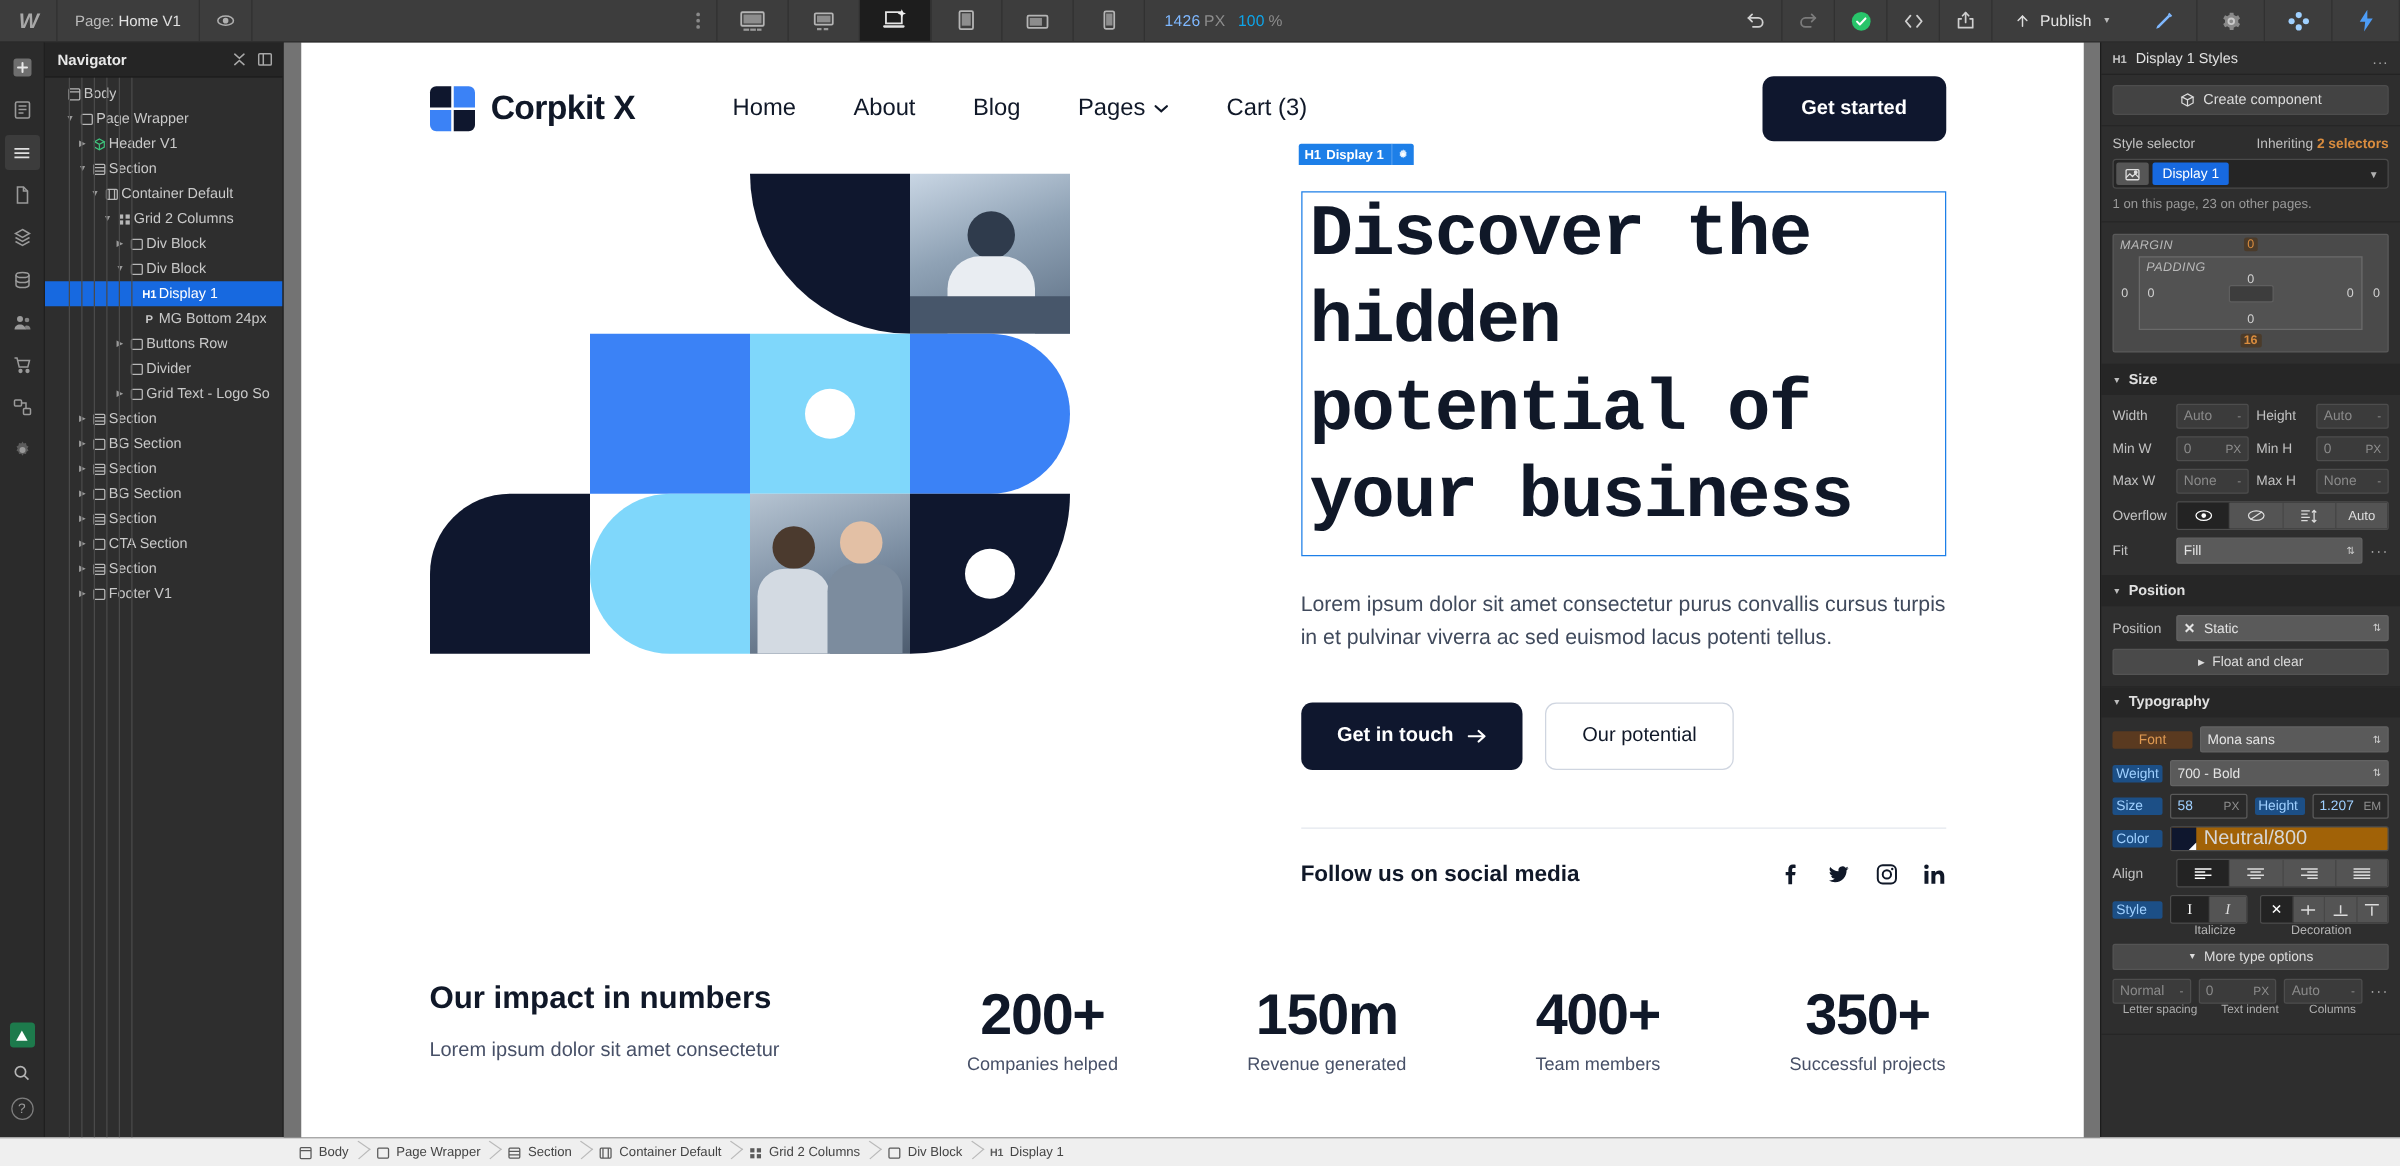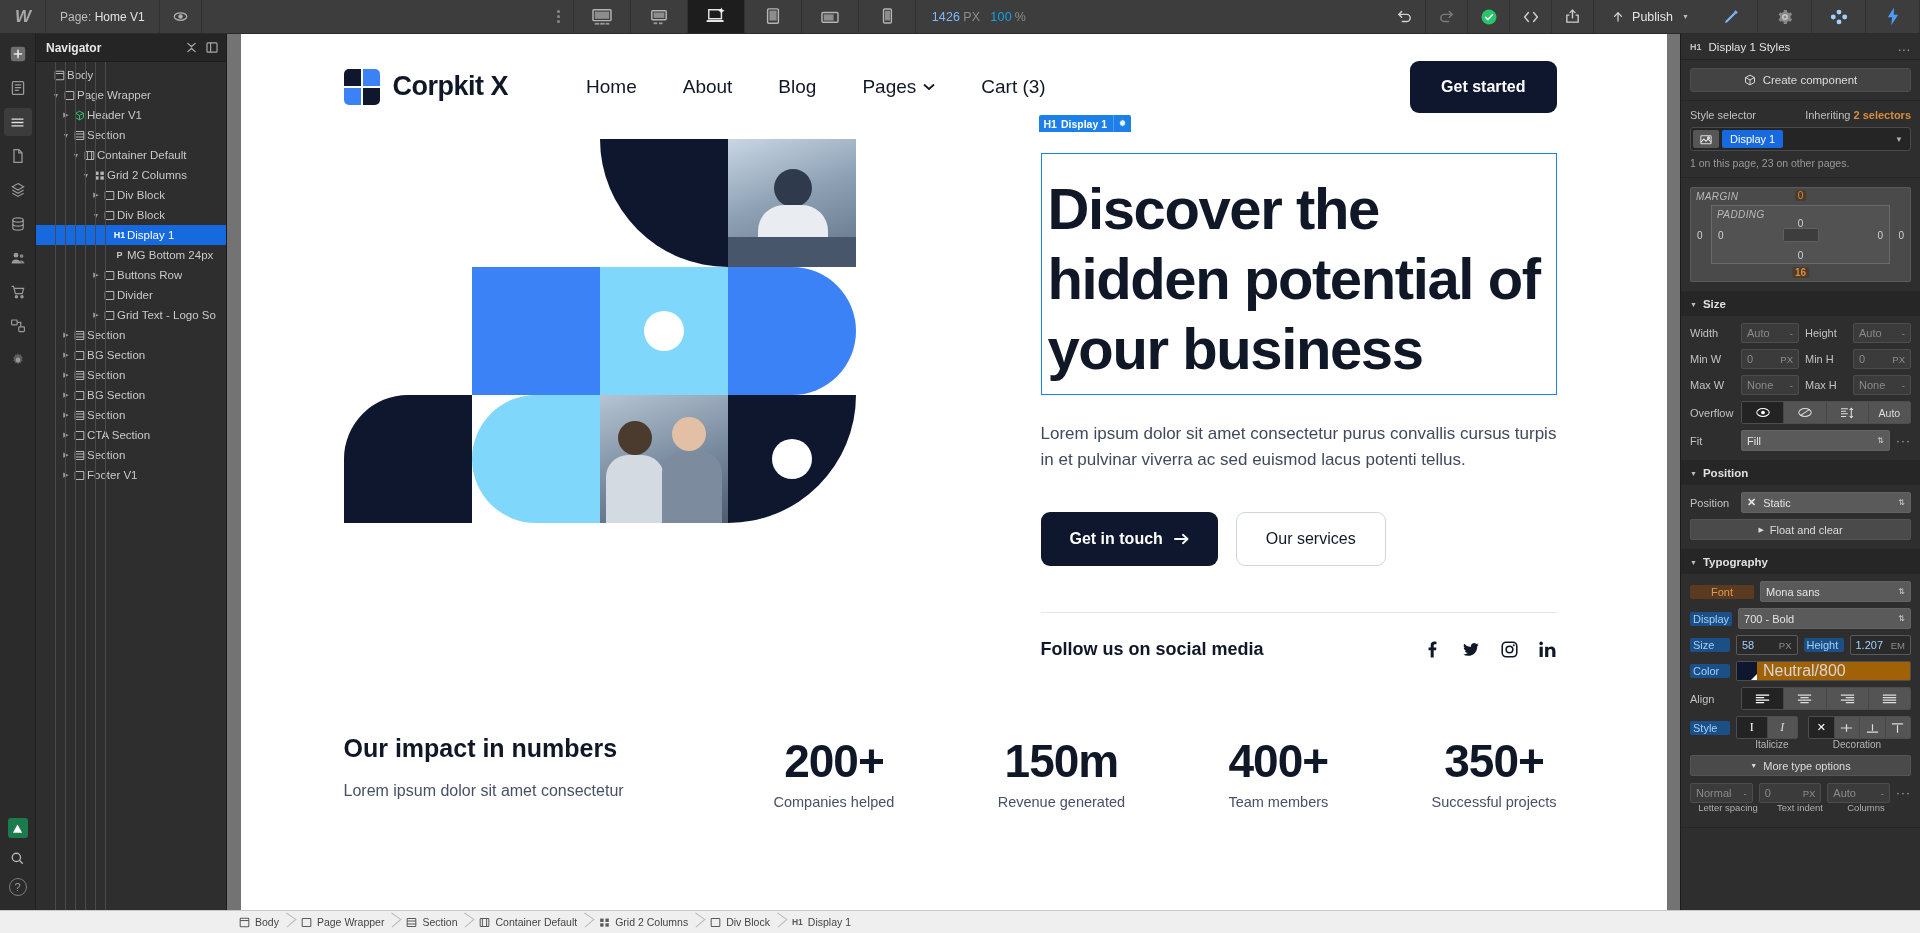--- a/index.html
+++ b/index.html
@@ -99,21 +99,21 @@
   .hero { display: flex; padding: 0 110px 0 103px; gap: 64px; }
   .hero-art { width: 633px; flex: 0 0 633px; position: relative; height: 435px; }
   .cellbox { position: absolute; overflow: hidden; }
   .hero-copy { flex: 1 1 auto; padding-top: 14px; position: relative; }
   .sel-badge {
     position: absolute; top: -24px; left: -2px; height: 17px; display: flex; align-items: center;
     background: #1d7fe8; color: #fff; font-size: 10.5px; border-radius: 2px 2px 0 0; overflow: hidden;
   }
   .sel-badge .bt { padding: 0 6px 0 5px; display: flex; align-items: center; gap: 4px; font-weight: bold; }
   .sel-badge .bg2 { border-left: 1px solid #4f9cee; padding: 0 4px; display: flex; align-items: center; height: 100%; }
-  .sel-outline { border: 1.5px solid #1d7fe8; padding: 20px 6px 10px; }
+  .sel-outline { border: 1.5px solid #1d7fe8; padding: 0 6px 10px; font-family: Liberation Mono, monospace; }
   .hero-h1 { font-size: 58px; line-height: 1.207; font-weight: bold; color: #101828; letter-spacing: -1.4px; }
   .hero-sub { margin-top: 26px; font-size: 17px; line-height: 1.55; color: #404a5c; max-width: 545px; }
   .hero-btns { display: flex; gap: 18px; margin-top: 38px; }
   .btn-dark {
     background: #0f172e; color: #fff; font-size: 16px; font-weight: bold; padding: 17px 29px;
     border-radius: 9px; border: none; display: flex; align-items: center; gap: 11px; cursor: pointer;
   }
   .btn-ghost {
     background: #fff; color: #101828; font-size: 16px; font-weight: 500; padding: 17px 29px;
     border-radius: 9px; border: 1.5px solid #cfd5e0; cursor: pointer;
@@ -753,21 +753,21 @@
               <h1 class="hero-h1">Discover the hidden potential of your business</h1>
             </div>
             <p class="hero-sub">Lorem ipsum dolor sit amet consectetur purus convallis cursus turpis in et pulvinar viverra ac sed euismod lacus potenti tellus.</p>
             <div class="hero-btns">
               <button class="btn-dark">
                 <span>Get in touch</span>
                 <svg width="15" height="12" viewBox="0 0 16 12" fill="none" stroke="#fff" stroke-width="1.9" stroke-linecap="round" stroke-linejoin="round">
                     <path d="M1 6h13M9.5 1.5L14.5 6l-5 4.5"></path>
                   </svg>
               </button>
-              <button class="btn-ghost">Our services</button>
+              <button class="btn-ghost">Our potential</button>
             </div>
             <div class="hr-soft"></div>
             <div class="social-row">
               <div class="social-label">Follow us on social media</div>
               <div class="social-icons">
                 <span>
                     <svg width="19" height="19" viewBox="0 0 24 24" fill="#101828">
                       <path d="M13.5 22v-9h3l.5-3.5h-3.5V7.2c0-1 .3-1.7 1.8-1.7H17V2.3C16.6 2.2 15.5 2 14.2 2c-2.7 0-4.5 1.6-4.5 4.7V9.5H7V13h2.7v9z"></path>
                     </svg>
                   </span>
@@ -982,21 +982,21 @@
       </div>
       <div class="sec-body">
         <div class="prow">
           <span class="plabel hl-o">Font</span>
           <span class="sel-inp">
               <span>Mona sans</span>
               <span class="spin">⇅</span>
             </span>
         </div>
         <div class="prow">
-          <span class="plabel hl-b">Display</span>
+          <span class="plabel hl-b">Weight</span>
           <span class="sel-inp">
               <span>700 - Bold</span>
               <span class="spin">⇅</span>
             </span>
         </div>
         <div class="prow">
           <span class="plabel hl-b">Size</span>
           <span class="inp active">
               <span class="v">58</span>
               <span class="unit">PX</span>

